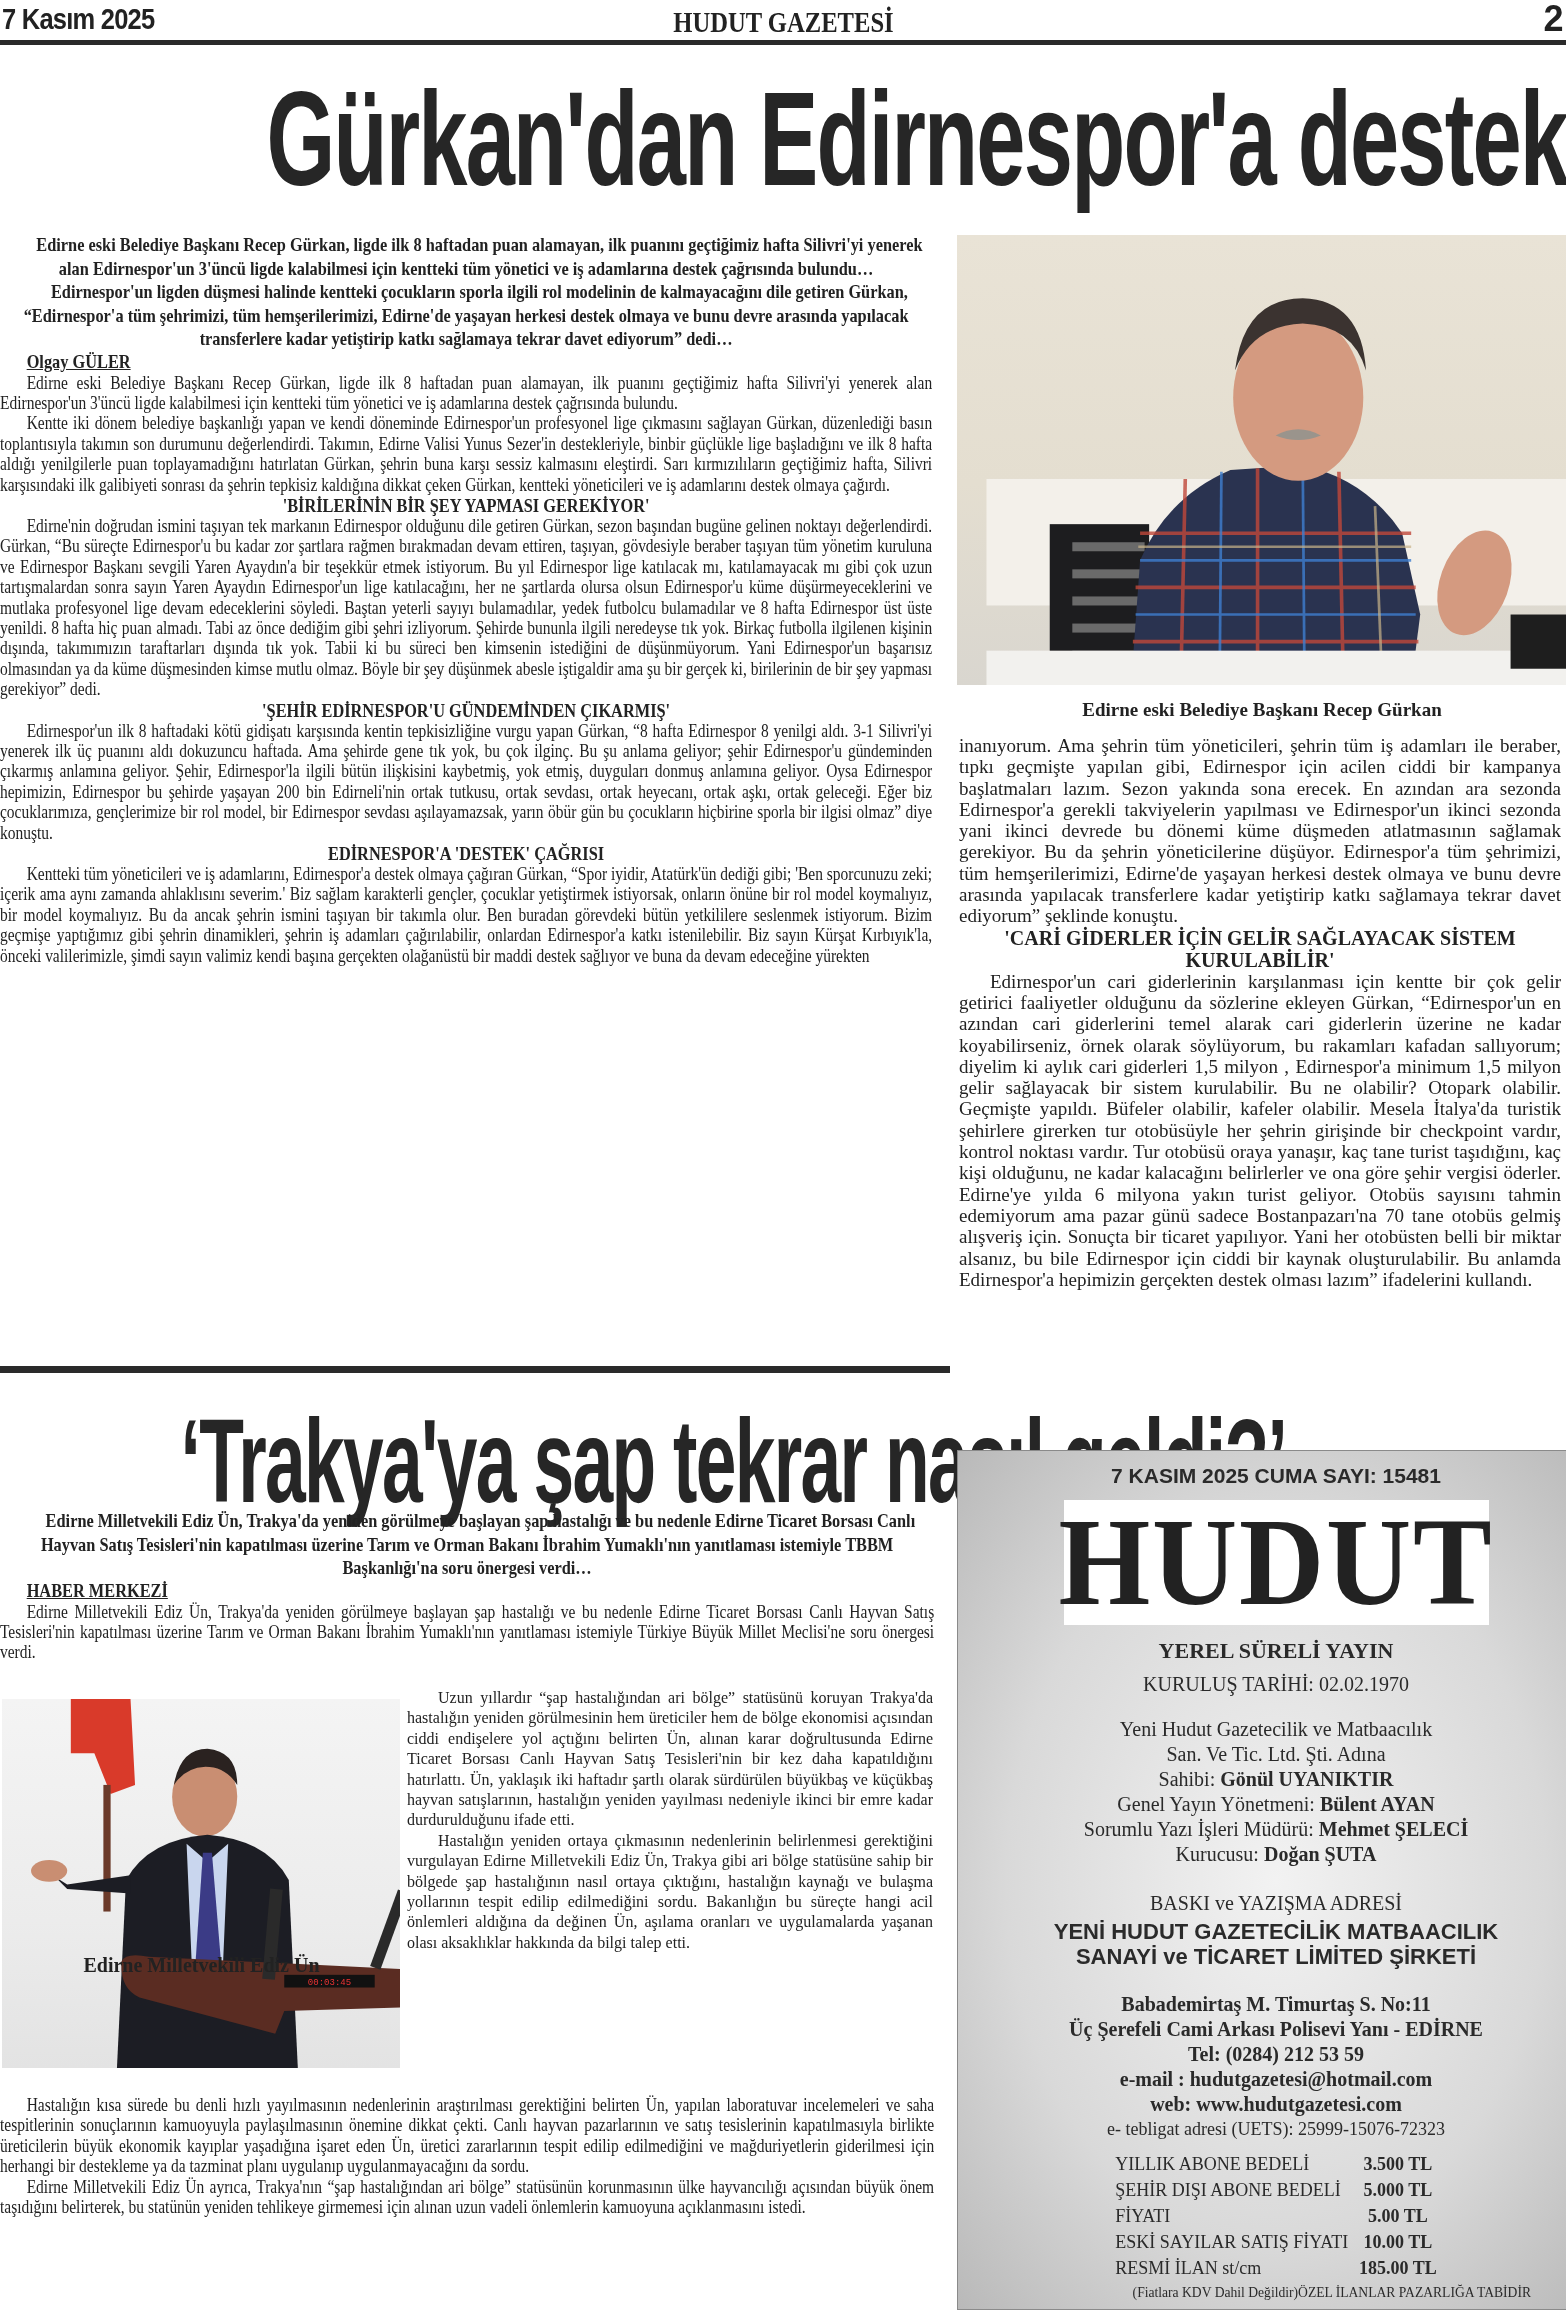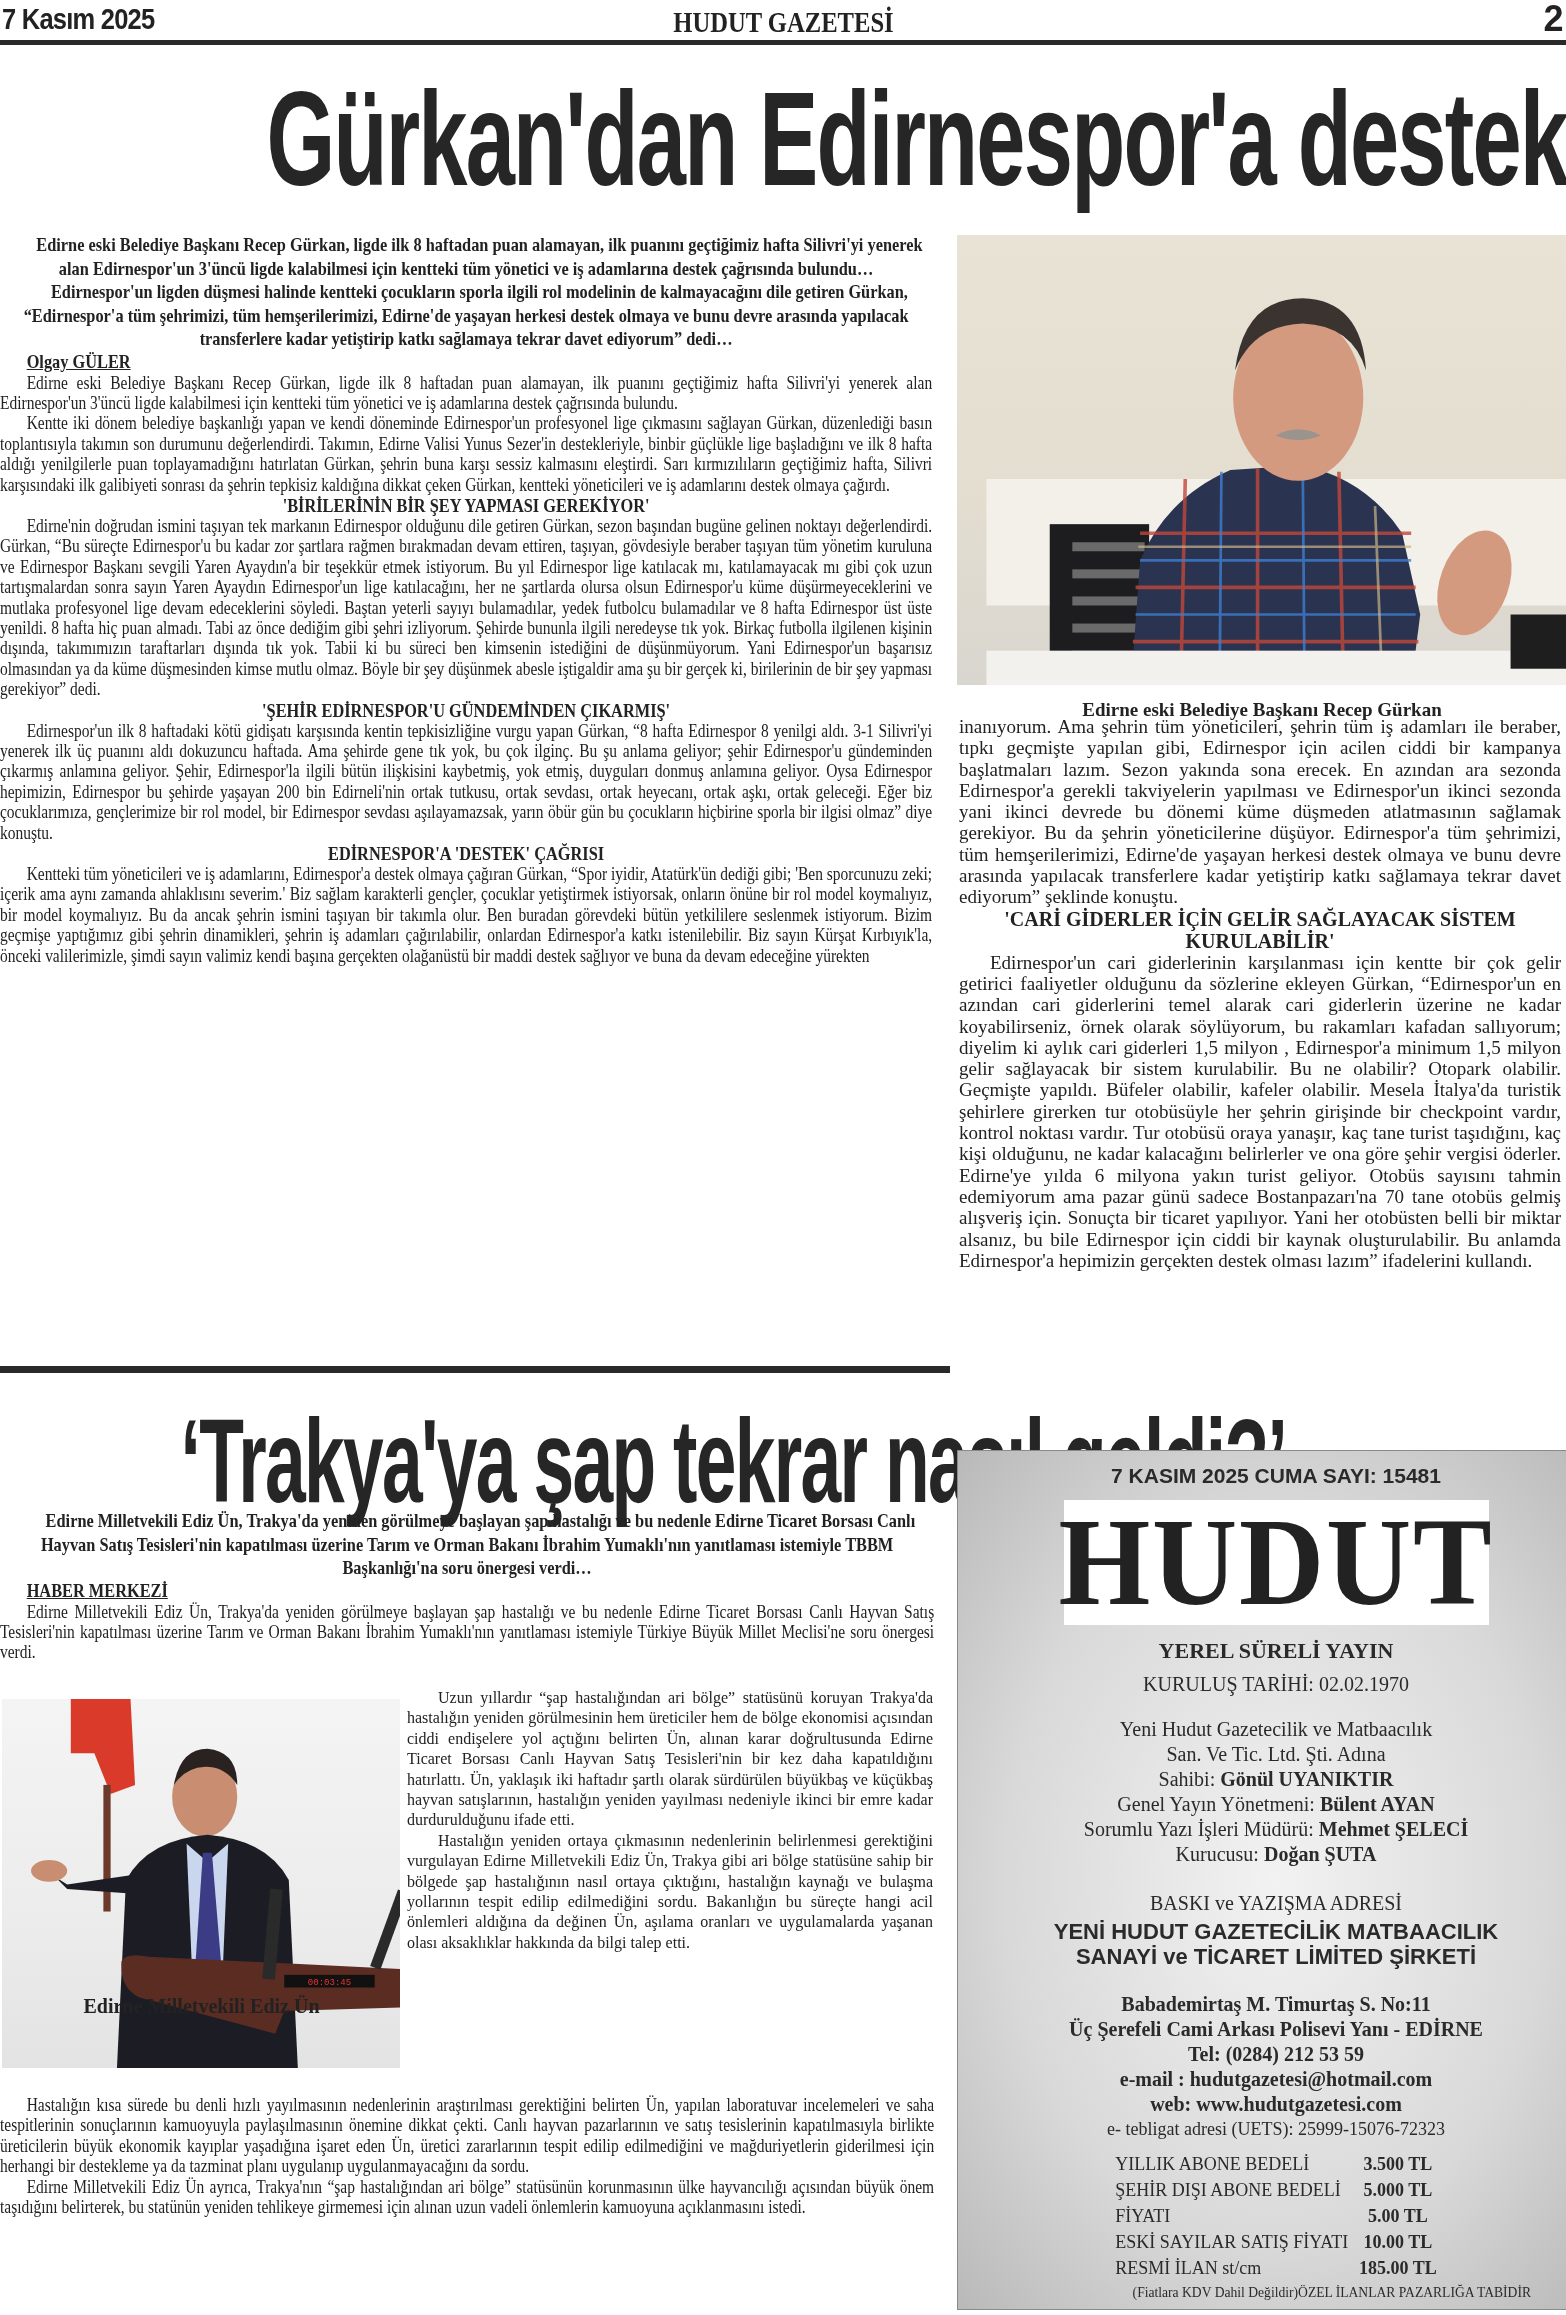--- a/index.html
+++ b/index.html
@@ -104,21 +104,21 @@
     <ellipse cx="345" cy="180" rx="72" ry="92" fill="#d49a80"></ellipse>
     <path d="M275 150 Q285 70 350 70 Q415 72 420 150 Q405 100 350 98 Q295 100 275 150 Z" fill="#3b3330"></path>
     <path d="M320 222 Q345 208 370 222 Q345 232 320 222 Z" fill="#9a948c"></path>
     <ellipse cx="540" cy="385" rx="38" ry="60" fill="#d49a80" transform="rotate(20 540 385)"></ellipse>
     <rect x="0" y="460" width="674" height="38" fill="#f2f1ee"></rect>
     <rect x="580" y="420" width="94" height="60" fill="#1e1e1e"></rect>
   </svg>
 </div>
 <div class="caption" style="left:957px; top:699px; width:610px;">Edirne eski Belediye Başkanı Recep Gürkan</div>
 
-<div class="col" style="left:959px; top:716px; width:602px; font-size:19px; line-height:21.3px;">
+<div class="col" style="left:959px; top:735px; width:602px; font-size:19px; line-height:21.3px;">
   <p style="text-indent:0">inanıyorum. Ama şehrin tüm yöneticileri, şehrin tüm iş adamları ile beraber, tıpkı geçmişte yapılan gibi, Edirnespor için acilen ciddi bir kampanya başlatmaları lazım. Sezon yakında sona erecek. En azından ara sezonda Edirnespor'a gerekli takviyelerin yapılması ve Edirnespor'un ikinci sezonda yani ikinci devrede bu dönemi küme düşmeden atlatmasının sağlamak gerekiyor. Bu da şehrin yöneticilerine düşüyor. Edirnespor'a tüm şehrimizi, tüm hemşerilerimizi, Edirne'de yaşayan herkesi destek olmaya ve bunu devre arasında yapılacak transferlere kadar yetiştirip katkı sağlamaya tekrar davet ediyorum” şeklinde konuştu.</p>
   <p class="subhead" style="font-size:20px; line-height:22px;">'CARİ GİDERLER İÇİN GELİR SAĞLAYACAK SİSTEM KURULABİLİR'</p>
   <p>Edirnespor'un cari giderlerinin karşılanması için kentte bir çok gelir getirici faaliyetler olduğunu da sözlerine ekleyen Gürkan, “Edirnespor'un en azından cari giderlerini temel alarak cari giderlerin üzerine ne kadar koyabilirseniz, örnek olarak söylüyorum, bu rakamları kafadan sallıyorum; diyelim ki aylık cari giderleri 1,5 milyon , Edirnespor'a minimum 1,5 milyon gelir sağlayacak bir sistem kurulabilir. Bu ne olabilir? Otopark olabilir. Geçmişte yapıldı. Büfeler olabilir, kafeler olabilir. Mesela İtalya'da turistik şehirlere girerken tur otobüsüyle her şehrin girişinde bir checkpoint vardır, kontrol noktası vardır. Tur otobüsü oraya yanaşır, kaç tane turist taşıdığını, kaç kişi olduğunu, ne kadar kalacağını belirlerler ve ona göre şehir vergisi öderler. Edirne'ye yılda 6 milyona yakın turist geliyor. Otobüs sayısını tahmin edemiyorum ama pazar günü sadece Bostanpazarı'na 70 tane otobüs gelmiş alışveriş için. Sonuçta bir ticaret yapılıyor. Yani her otobüsten belli bir miktar alsanız, bu bile Edirnespor için ciddi bir kaynak oluşturulabilir. Bu anlamda Edirnespor'a hepimizin gerçekten destek olması lazım” ifadelerini kullandı.</p>
 </div>
 
 <div class="rule-sep"></div>
 
 <div class="headline h2">‘Trakya'ya şap tekrar nasıl geldi?’</div>
 
 <div class="col" style="left:0; top:1509px; width:934px;">
@@ -140,21 +140,21 @@
     <path d="M190 170 L200 170 L210 290 L195 300 L182 290 Z" fill="#3b3b86"></path>
     <path d="M110 195 L40 205 L8 185 L30 200 L40 210 L110 215 Z" fill="#1c1d24"></path>
     <ellipse cx="20" cy="190" rx="20" ry="12" fill="#c98e72"></ellipse>
     <path d="M100 290 Q105 280 130 285 L440 300 L440 340 L280 345 L270 370 L120 330 Q98 320 100 290 Z" fill="#5a2c22"></path>
     <rect x="260" y="210" width="14" height="100" fill="#2a2a2a" transform="rotate(5 267 260)"></rect>
     <rect x="390" y="210" width="12" height="90" fill="#2a2a2a" transform="rotate(20 396 255)"></rect>
     <rect x="280" y="305" width="100" height="14" fill="#111"></rect>
     <text x="330" y="316" font-size="10" fill="#e33" text-anchor="middle" font-family="Liberation Mono, monospace">00:03:45</text>
   </svg>
 </div>
-<div class="caption" style="left:0; top:1995px; width:403px; font-size:20px;">Edirne Milletvekili Ediz Ün</div>
+<div class="caption" style="left:0; top:1954px; width:403px; font-size:20px;">Edirne Milletvekili Ediz Ün</div>
 
 <div class="col" style="left:407px; top:1688px; width:526px; font-size:16px; line-height:20.4px;">
   <p>Uzun yıllardır “şap hastalığından ari bölge” statüsünü koruyan Trakya'da hastalığın yeniden görülmesinin hem üreticiler hem de bölge ekonomisi açısından ciddi endişelere yol açtığını belirten Ün, alınan karar doğrultusunda Edirne Ticaret Borsası Canlı Hayvan Satış Tesisleri'nin bir kez daha kapatıldığını hatırlattı. Ün, yaklaşık iki haftadır şartlı olarak sürdürülen büyükbaş ve küçükbaş hayvan satışlarının, hastalığın yeniden yayılması nedeniyle ikinci bir emre kadar durdurulduğunu ifade etti.</p>
   <p>Hastalığın yeniden ortaya çıkmasının nedenlerinin belirlenmesi gerektiğini vurgulayan Edirne Milletvekili Ediz Ün, Trakya gibi ari bölge statüsüne sahip bir bölgede şap hastalığının nasıl ortaya çıktığını, hastalığın kaynağı ve bulaşma yollarının tespit edilip edilmediğini sordu. Bakanlığın bu süreçte hangi acil önlemleri aldığına da değinen Ün, aşılama oranları ve uygulamalarda yaşanan olası aksaklıklar hakkında da bilgi talep etti.</p>
 </div>
 
 <div class="col" style="left:0; top:2095px; width:934px;">
   <div class="narrow-text" style="width:116.3%;">
     <p>Hastalığın kısa sürede bu denli hızlı yayılmasının nedenlerinin araştırılması gerektiğini belirten Ün, yapılan laboratuvar incelemeleri ve saha tespitlerinin sonuçlarının kamuoyuyla paylaşılmasının önemine dikkat çekti. Canlı hayvan pazarlarının ve satış tesislerinin kapatılmasıyla birlikte üreticilerin büyük ekonomik kayıplar yaşadığına işaret eden Ün, üretici zararlarının tespit edilip edilmediğini ve mağduriyetlerin giderilmesi için herhangi bir destekleme ya da tazminat planı uygulanıp uygulanmayacağını da sordu.</p>
     <p>Edirne Milletvekili Ediz Ün ayrıca, Trakya'nın “şap hastalığından ari bölge” statüsünün korunmasının ülke hayvancılığı açısından büyük önem taşıdığını belirterek, bu statünün yeniden tehlikeye girmemesi için alınan uzun vadeli önlemlerin kamuoyuna açıklanmasını istedi.</p>

